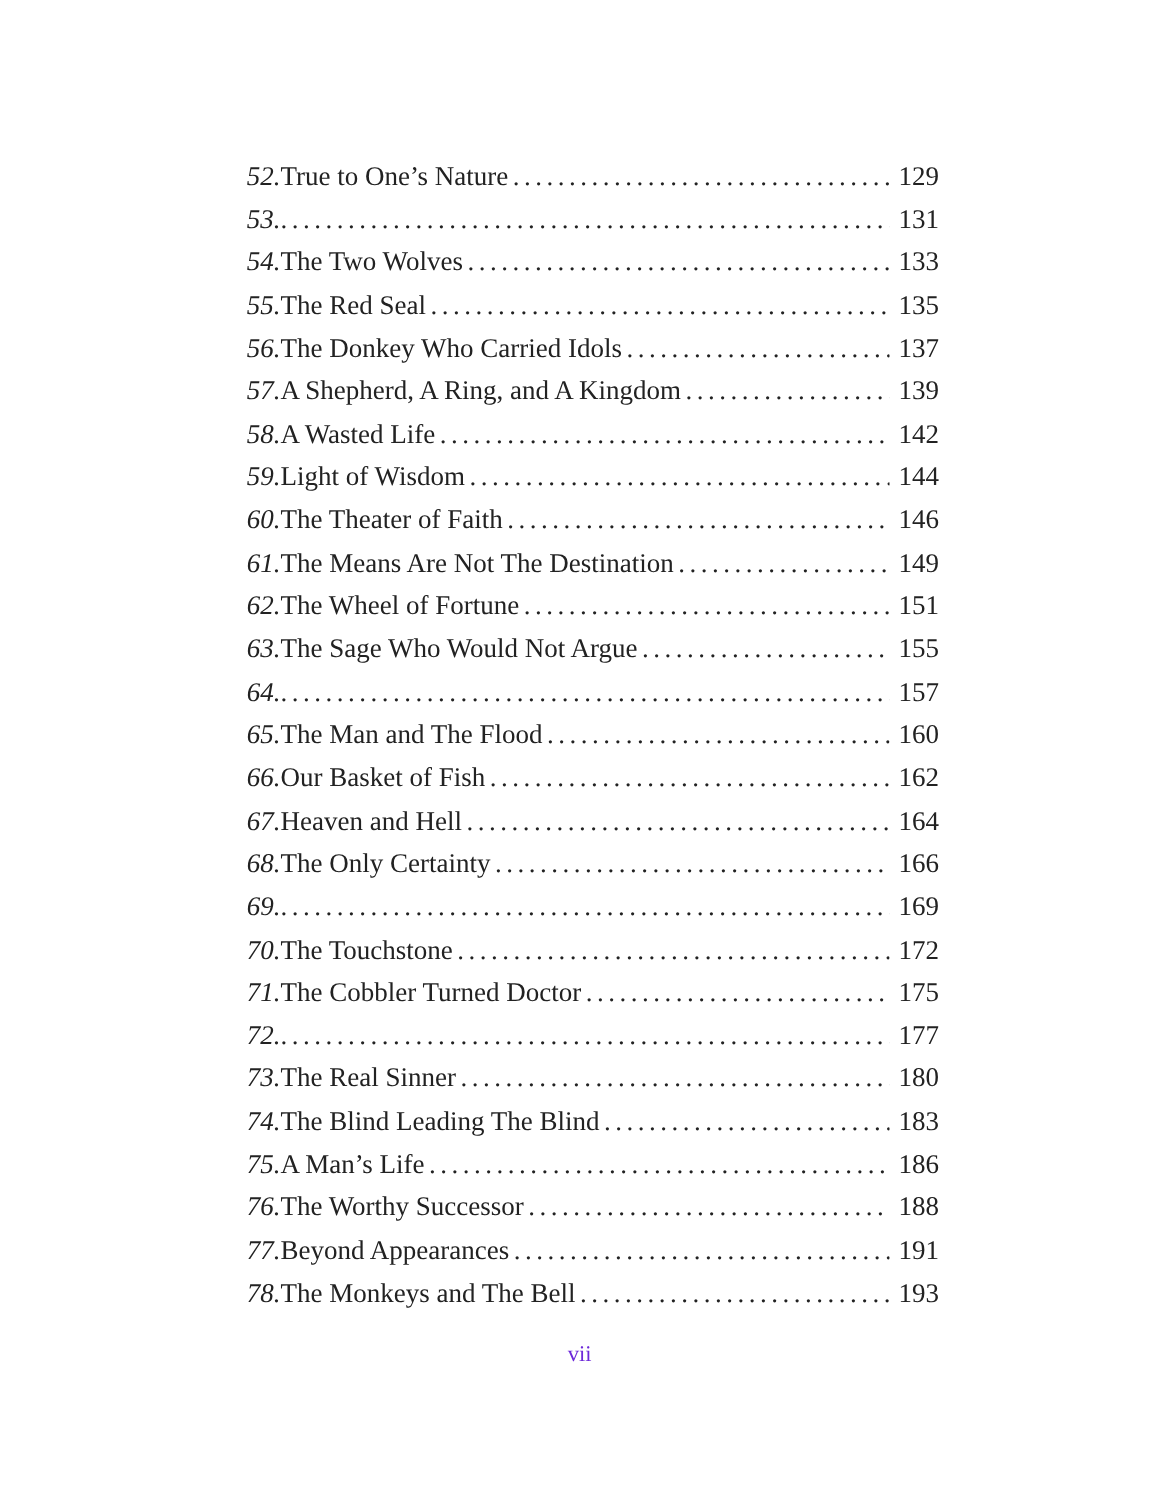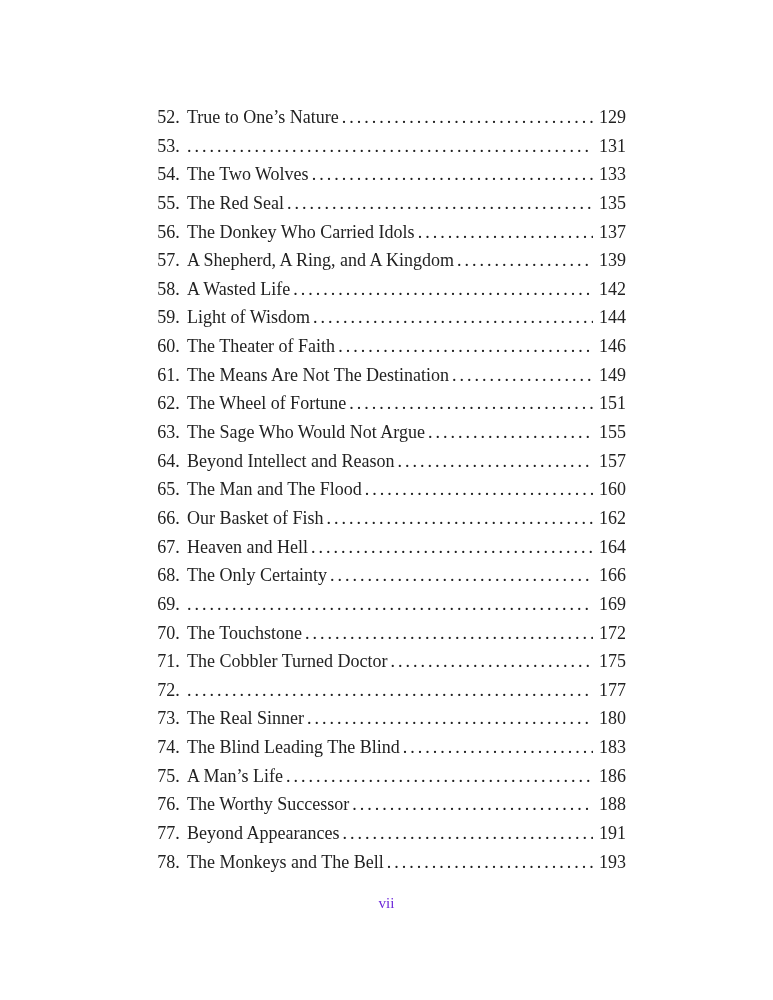--- a/index.html
+++ b/index.html
@@ -25,21 +25,22 @@
   .toc-row {
     display: flex;
     align-items: baseline;
     height: 28.65px;
     line-height: 28.65px;
     font-size: 18px;
     white-space: nowrap;
   }
   .toc-num {
     flex: 0 0 37px;
-    text-align: center;
+    text-align: right;
+    font-style: italic;
   }
   .toc-title {
     flex: 0 0 auto;
     padding-right: 3px;
   }
   .toc-leader {
     flex: 1 1 auto;
     overflow: hidden;
     white-space: nowrap;
     letter-spacing: 3px;
@@ -144,21 +145,20 @@
 
   <div class="toc-row">
     <span class="toc-num">63.</span>
     <span class="toc-title">The Sage Who Would Not Argue</span>
     <span class="toc-leader" aria-hidden="true">............................................................................................................................................</span>
     <span class="toc-page">155</span>
   </div>
 
   <div class="toc-row">
     <span class="toc-num">64.</span>
-    <span class="toc-title">Beyond Intellect and Reason</span>
     <span class="toc-leader" aria-hidden="true">............................................................................................................................................</span>
     <span class="toc-page">157</span>
   </div>
 
   <div class="toc-row">
     <span class="toc-num">65.</span>
     <span class="toc-title">The Man and The Flood</span>
     <span class="toc-leader" aria-hidden="true">............................................................................................................................................</span>
     <span class="toc-page">160</span>
   </div>

